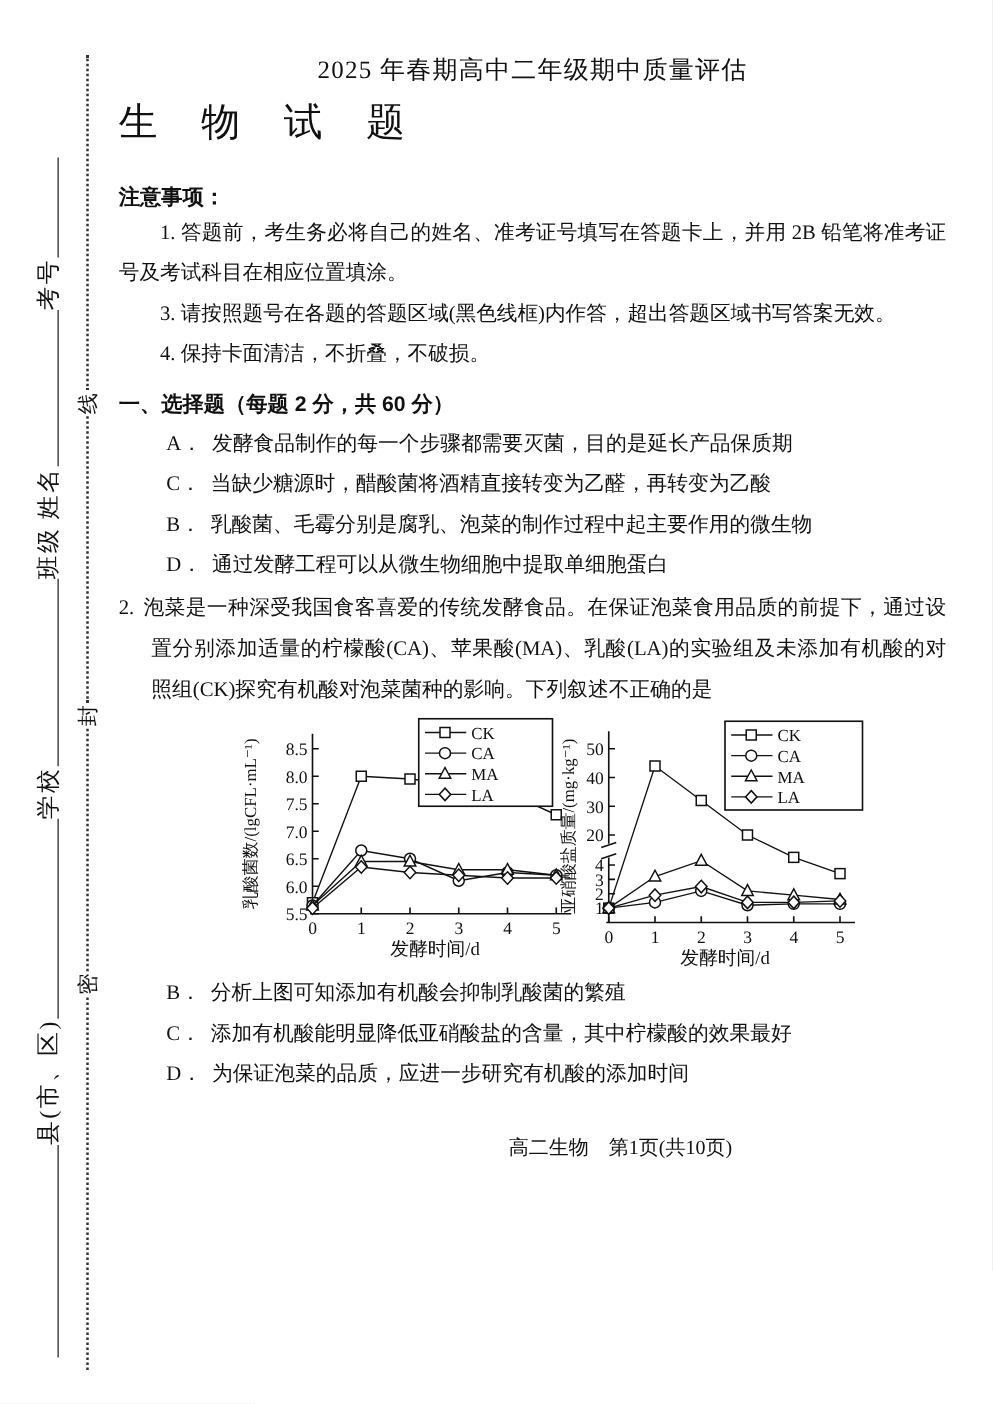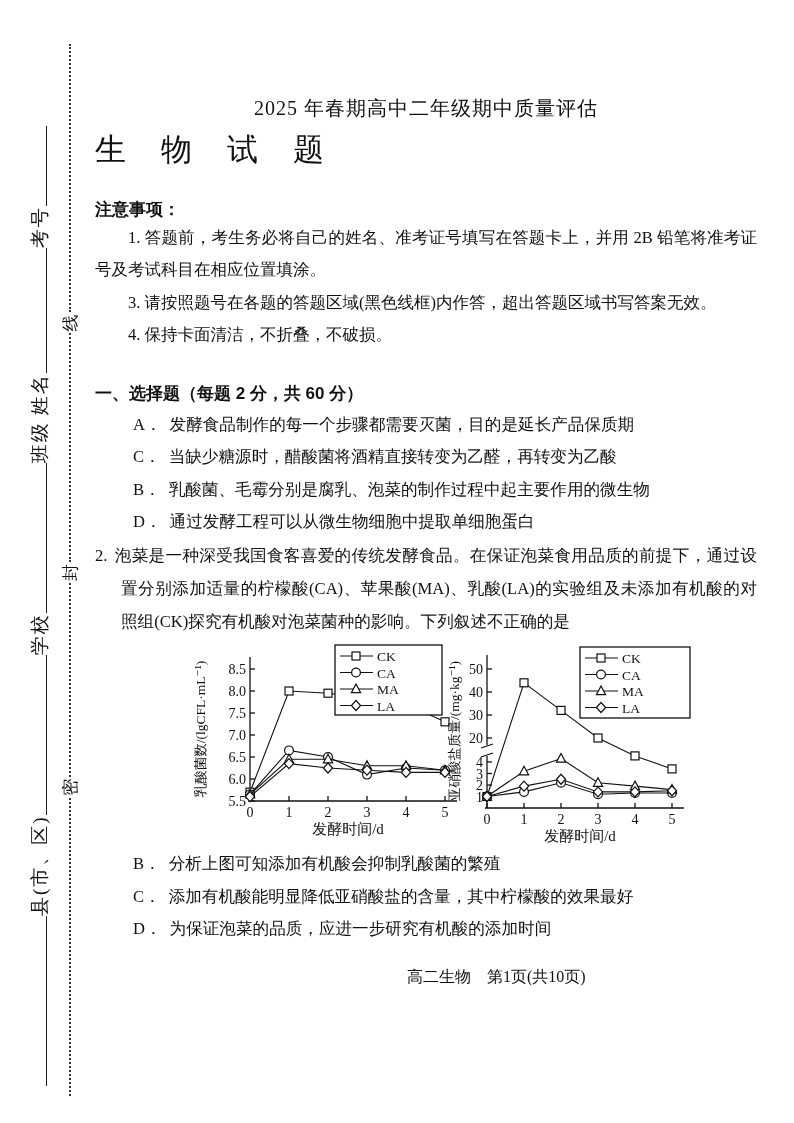--- a/index.html
+++ b/index.html
@@ -10,41 +10,41 @@
   .vstrip{position:absolute;transform-origin:0 0;transform:rotate(-90deg);
           display:flex;flex-direction:row;white-space:nowrap;}
   #label-strip{left:14px;top:1086px;width:1000px;height:36px;align-items:flex-end;font-size:19px;}
   #label-strip .lab{line-height:1.05;letter-spacing:2px;}
   #label-strip .ln{display:inline-block;height:0;border-bottom:1.5px solid #222;margin-bottom:3px;}
   #seal-strip{left:57px;top:1096px;width:1052px;height:26px;align-items:center;font-size:17px;}
   #seal-strip .ln{display:inline-block;height:0;border-bottom:2.5px dotted #333;}
   #seal-strip .ch{padding:0 2px;}
 
   
-  #content{position:absolute;left:95px;top:0;width:662px;padding-top:96px;}
+  #content{position:absolute;left:95px;top:0;width:662px;padding-top:44px;}
   .title1{text-align:center;font-size:20px;line-height:25px;letter-spacing:1px;}
   .title2{font-size:31px;line-height:40px;margin-top:9px;letter-spacing:2px;}
   .notice-head{font-family:"Liberation Sans","DejaVu Sans",sans-serif;font-weight:bold;
                font-size:17px;margin-top:28px;line-height:24px;}
   .notice{font-size:16.5px;line-height:32.4px;text-indent:2em;text-align:justify;}
   .section-head{font-family:"Liberation Sans","DejaVu Sans",sans-serif;font-weight:bold;
-                font-size:17px;margin-top:27px;line-height:30px;}
+                font-size:17px;margin-top:9px;line-height:30px;}
   .qstem{font-size:16.6px;line-height:33px;padding-left:26px;text-indent:-26px;text-align:justify;}
   .qnum{padding-right:7px;}
   .option{font-size:16.6px;line-height:32.6px;padding-left:38px;text-align:justify;}
   .olabel{padding-right:8px;}
 
   
   #charts-row{position:relative;height:207px;margin-top:3px;}
   #chart-left{position:absolute;left:98px;top:0;}
   #chart-right{position:absolute;left:352px;top:0;}
   svg{font-family:"Liberation Serif","DejaVu Serif",serif;}
   svg text{fill:#111;}
 
-  #footer{margin-top:20px;font-size:16px;padding-left:312px;line-height:22px;}
+  #footer{margin-top:32px;font-size:16px;padding-left:312px;line-height:22px;}
 </style>
 </head>
 <body>
 
 <div id="page">
 
   <div class="vstrip" id="label-strip">
       <span class="ln" style="width: 170px;"></span>
       <span class="lab">县(市、区)</span>
       <span class="ln" style="width: 160px;"></span>

